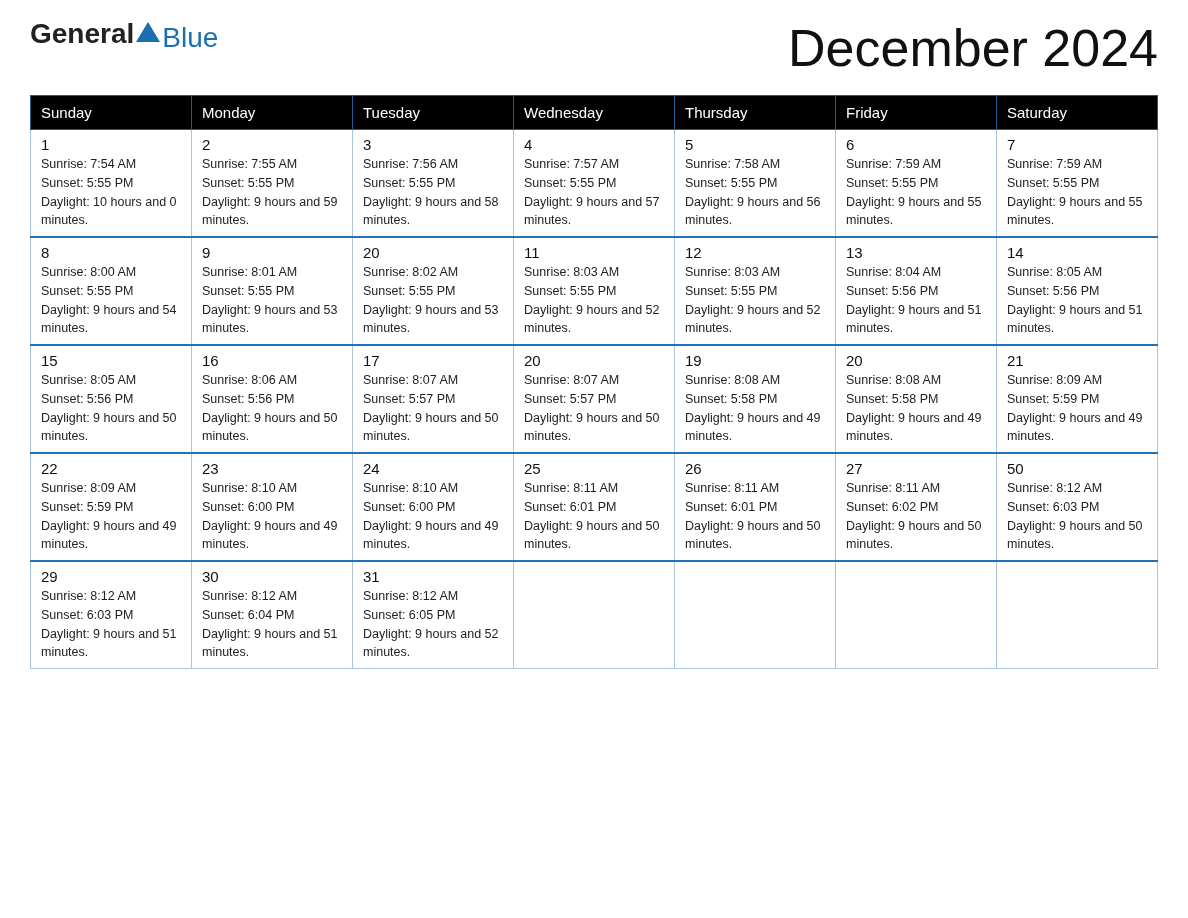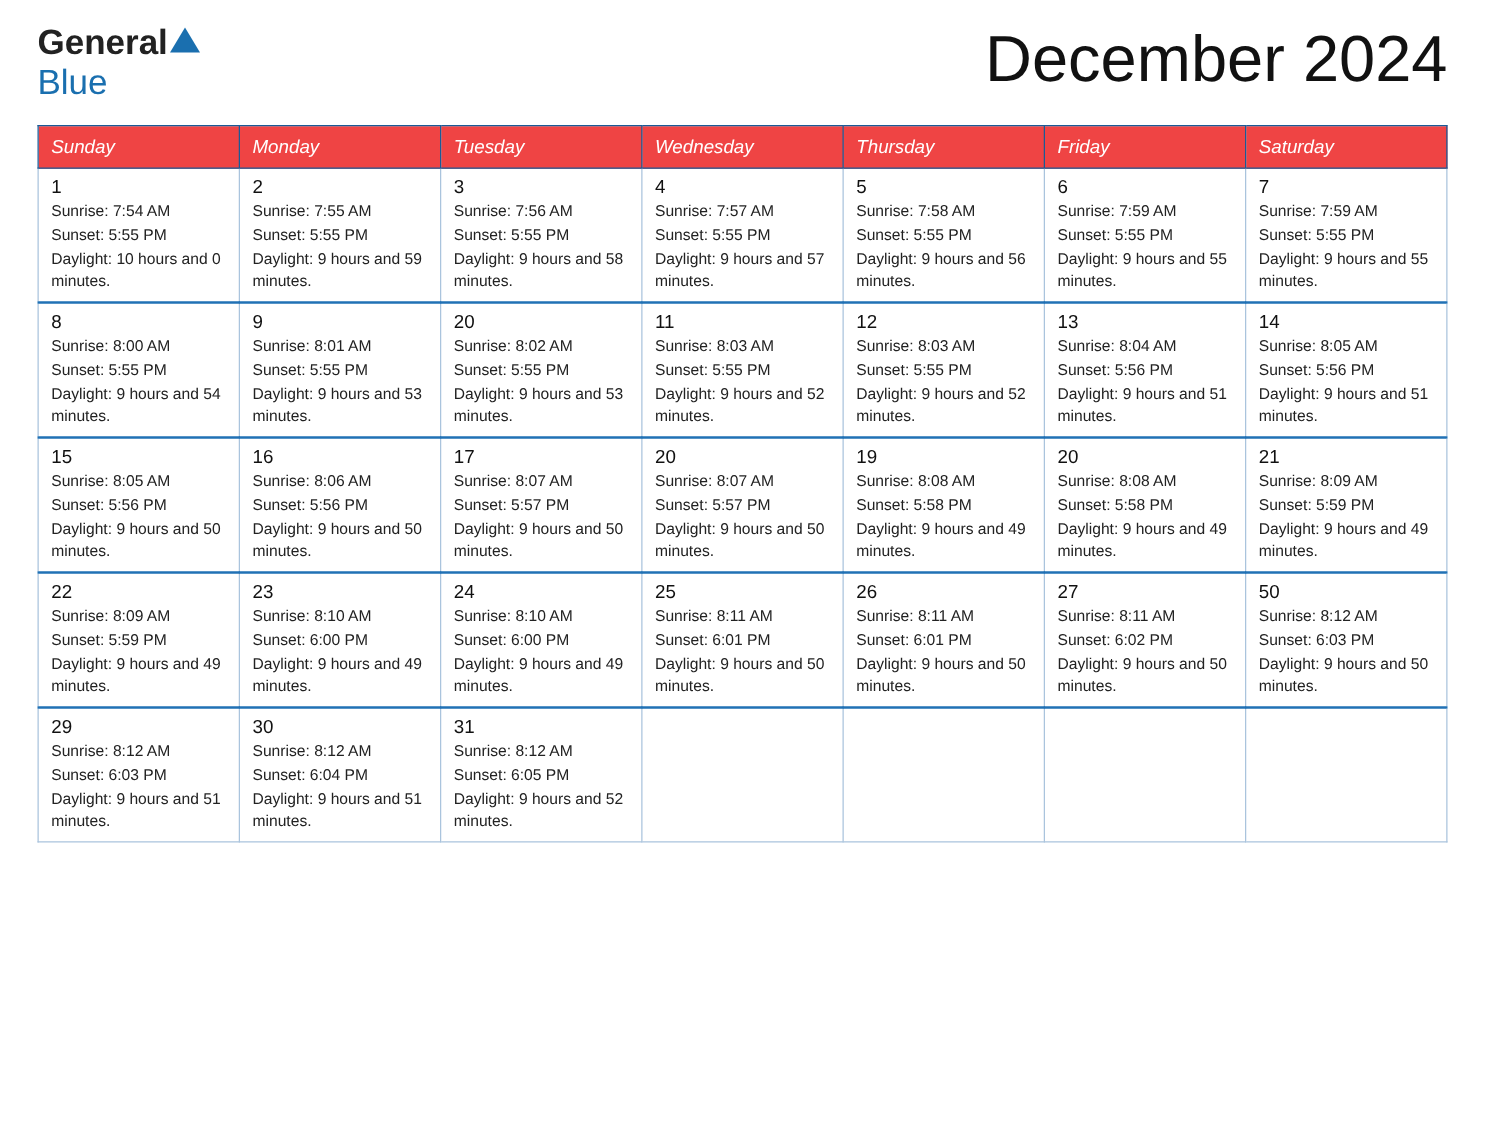--- a/index.html
+++ b/index.html
@@ -11,21 +11,21 @@
       padding: 20px 30px;
     }
     .header-area {
       display: flex;
       justify-content: space-between;
       align-items: flex-start;
       margin-bottom: 18px;
     }
     .logo-area {
       display: flex;
-      flex-direction: column;
+      flex-direction: row;
       align-items: flex-start;
     }
     .logo-text {
       font-size: 28px;
       font-weight: bold;
       color: #222;
       line-height: 1;
       display: flex;
       align-items: center;
     }
@@ -60,28 +60,27 @@
       font-size: 22px;
       color: #444;
       font-weight: normal;
     }
     table {
       width: 100%;
       border-collapse: collapse;
       font-size: 13.5px;
     }
     thead tr th {
-      background: #ef4444;
+      background: #000000;
       color: #fff;
       padding: 8px 10px;
       text-align: left;
       font-size: 15px;
       font-weight: normal;
       border: 1px solid #1a5a96;
-      font-style: italic;
     }
     tbody tr td {
       border: 1px solid #aac4dd;
       padding: 6px 10px;
       vertical-align: top;
       width: 14.28%;
       min-height: 90px;
     }
     tbody tr td .day-num {
       font-size: 15px;

